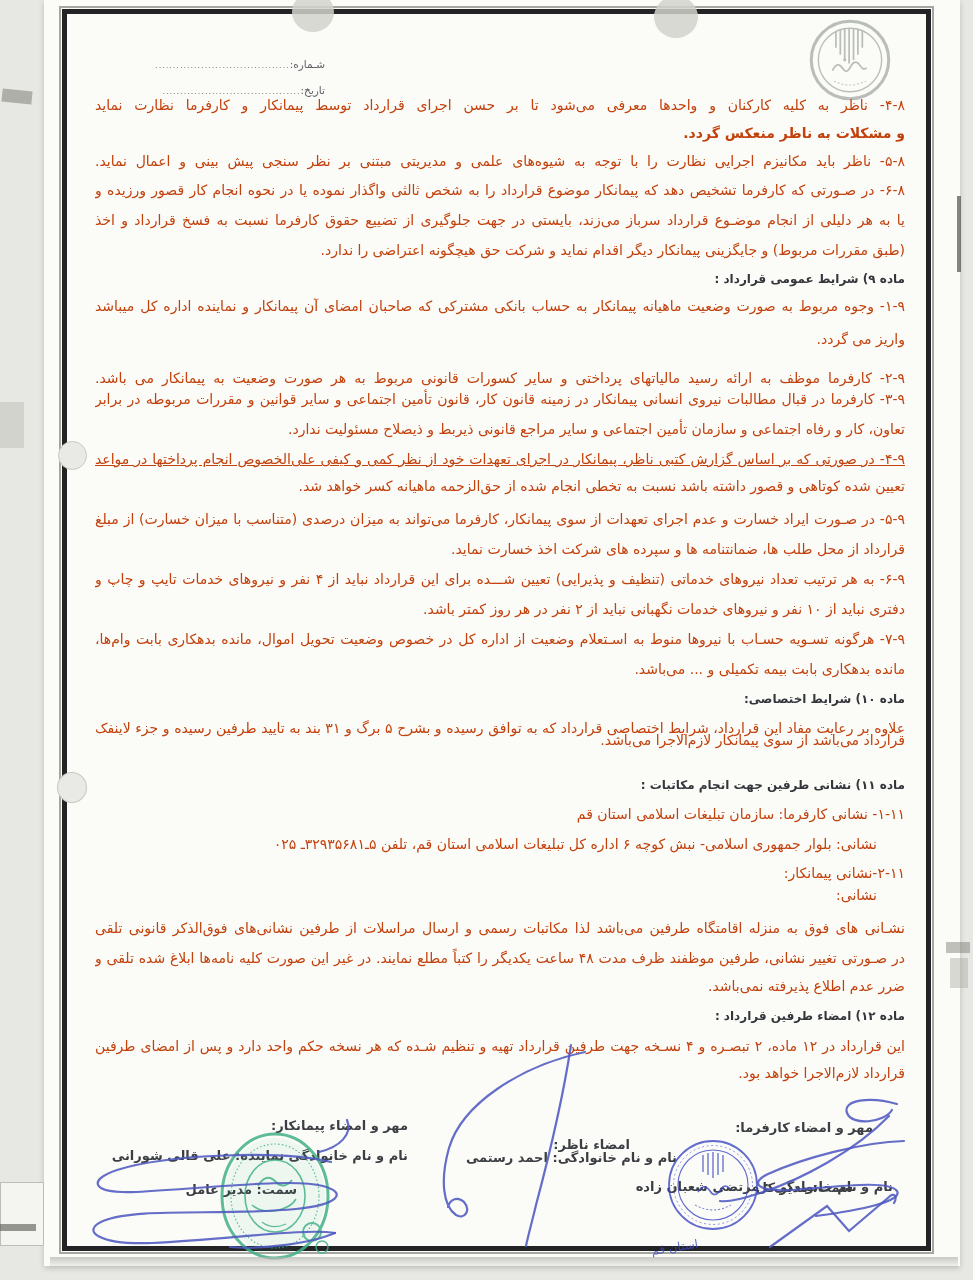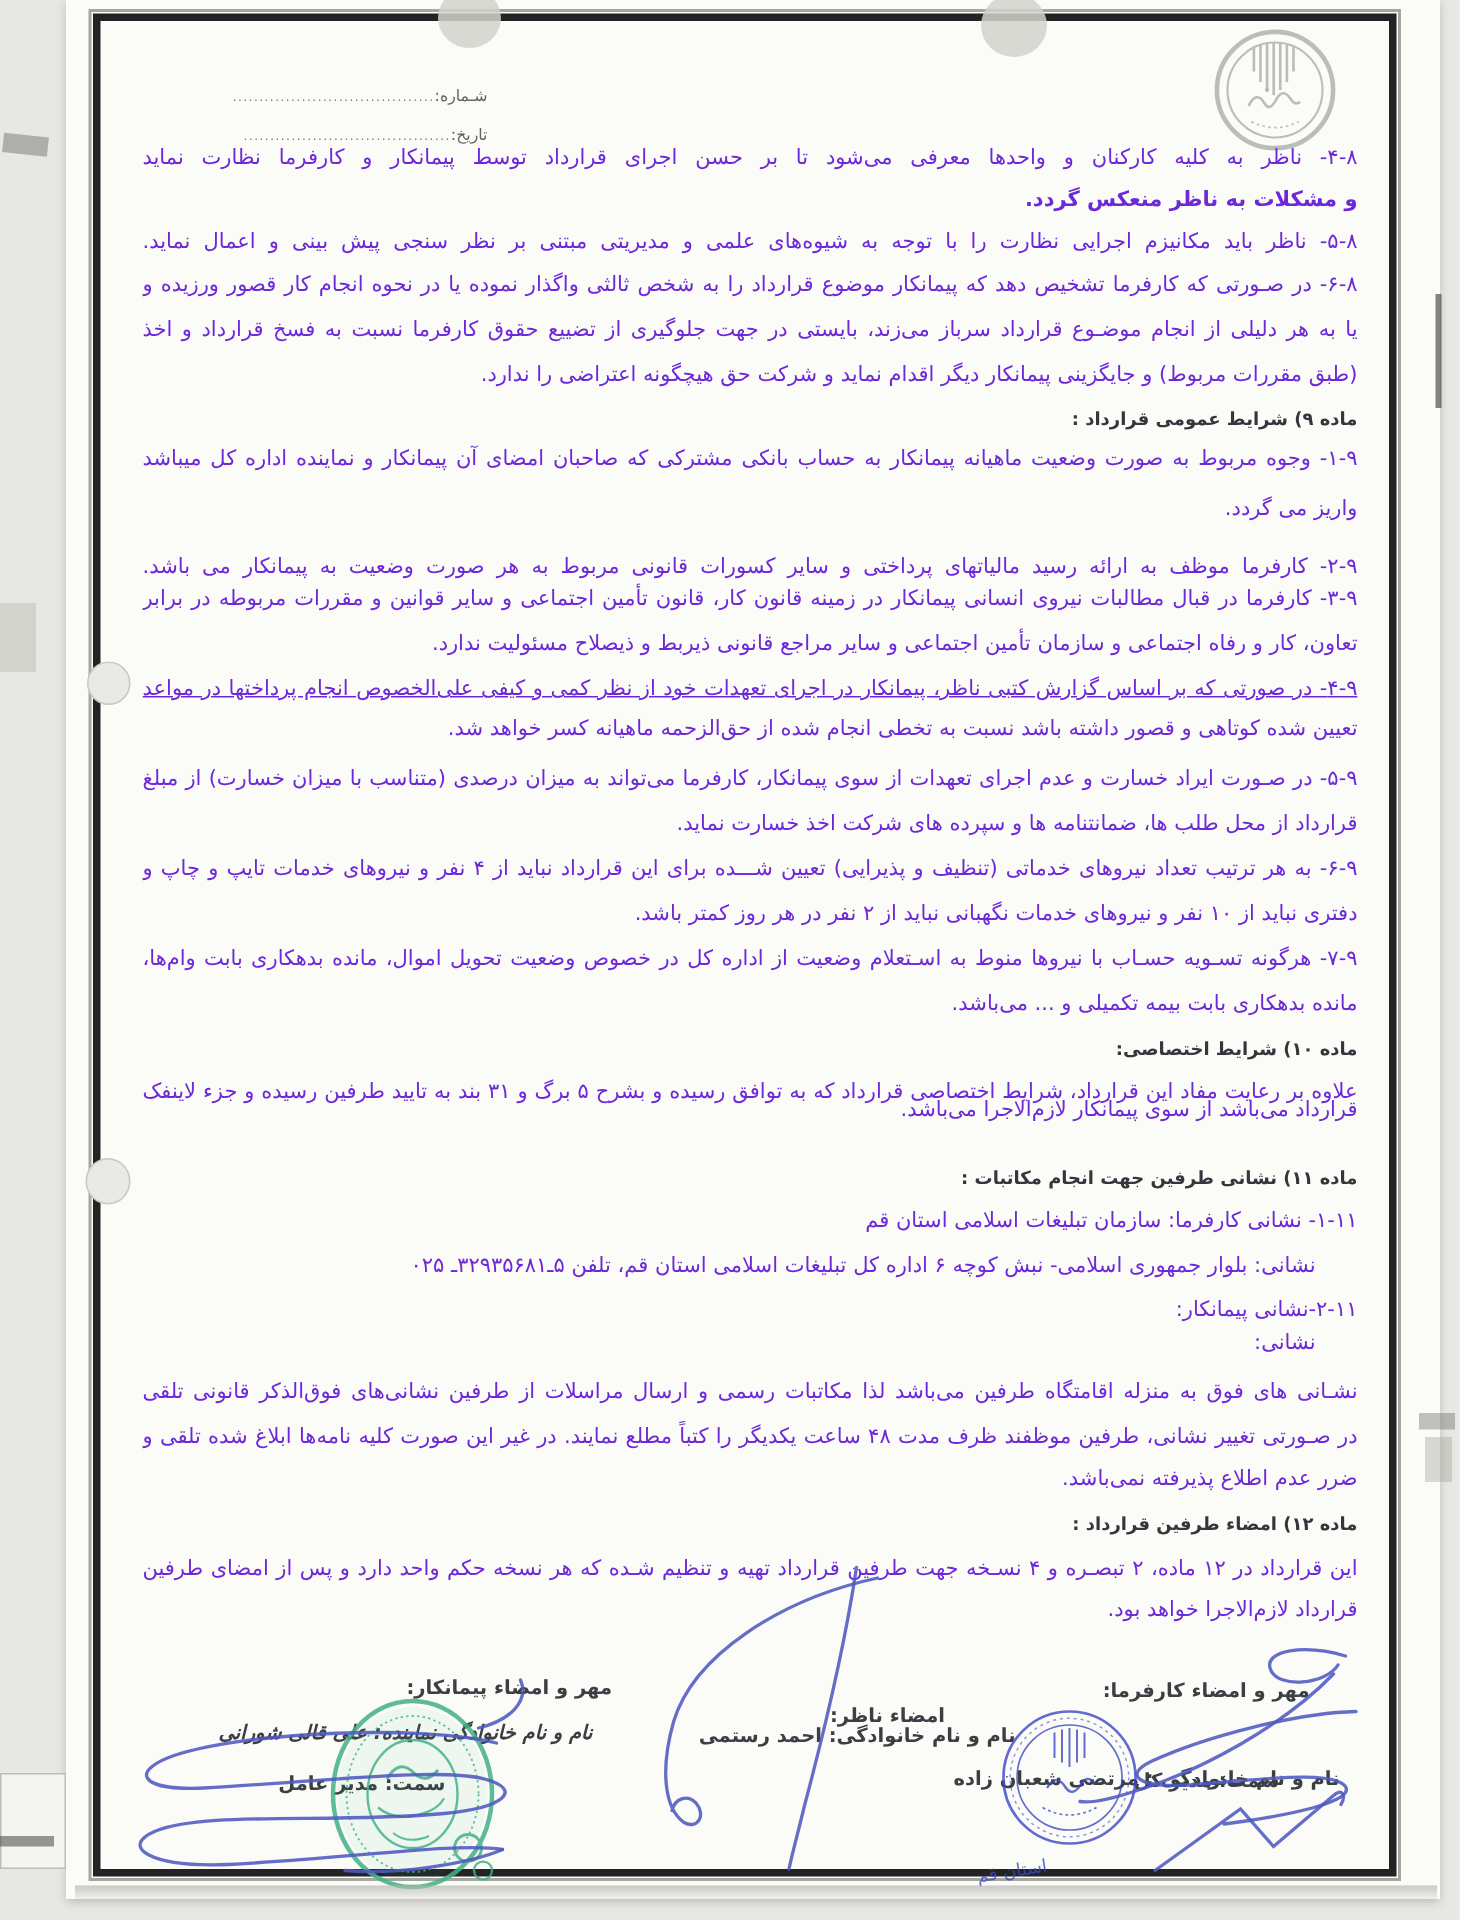--- a/index.html
+++ b/index.html
@@ -10,21 +10,21 @@
   .frame-inner{position:absolute;inset:1px;border:5px solid #232325;box-sizing:border-box;}
   
   .ref{position:absolute;left:155px;top:58px;width:170px;direction:rtl;color:#5f6267;}
   .ref-row{display:flex;align-items:baseline;height:26px;}
   .ref-label{font-size:10.5px;white-space:nowrap;}
   .ref-dots{font-size:8px;letter-spacing:1px;color:#74777c;overflow:hidden;white-space:nowrap;flex:1;}
   
   .logo{position:absolute;left:806px;top:16px;}
   
   .line{position:absolute;right:68px;left:95px;direction:rtl;font-size:14px;line-height:26px;height:27px;
-        color:#6d28d9;text-align:right;white-space:nowrap;overflow:visible;}
+        color:#c2410c;text-align:right;white-space:nowrap;overflow:visible;}
   .line.j{white-space:normal;text-align:justify;text-align-last:justify;-moz-text-align-last:justify;overflow:hidden;}
   .line.h{font-weight:bold;font-size:12px;color:#33363b;}
   .line.i{padding-right:28px;}
   
   .sig-label{position:absolute;direction:rtl;white-space:nowrap;font-weight:bold;font-size:13px;color:#3b3e43;}
   
   .ink{position:absolute;left:0;top:0;pointer-events:none;}
   .sig{fill:none;stroke:var(--ink-blue);stroke-width:2.2;stroke-linecap:round;opacity:.88;}
   .stampb{stroke:var(--stamp-blue);fill:none;opacity:.8;}
   .stampg{stroke:var(--stamp-green);fill:none;opacity:.85;}
@@ -113,21 +113,21 @@
     </div>
 
   <div class="sig-label" style="right:100px;top:1120px;">مهر و امضاء کارفرما:</div>
   <div class="sig-label" style="right:80px;top:1150px;margin-top:29px;">نام و نام خانوادگی : مرتضی شعبان زاده</div>
   <div class="sig-label" style="right:120px;top:1180px;">سمت: مدیر کل</div>
 
   <div class="sig-label" style="right:343px;top:1120px;margin-top:17px;">امضاء ناظر:</div>
   <div class="sig-label" style="right:296px;top:1150px;">نام و نام خانوادگی: احمد رستمی</div>
 
   <div class="sig-label" style="right:565px;top:1118px;">مهر و امضاء پیمانکار:</div>
-  <div class="sig-label" style="right:578px;top:1148px;font-style:italic;">نام و نام خانوادگی نماینده: علی قالی شورانی</div>
+  <div class="sig-label" style="right:565px;top:1148px;">نام و نام خانوادگی نماینده: علی قالی شورانی</div>
   <div class="sig-label" style="right:676px;top:1182px;">سمت: مدیر عامل</div>
 
   <svg class="ink" width="973" height="1280" viewBox="0 0 973 1280">
 
     <g class="stampg">
       <ellipse cx="275" cy="1196" rx="50" ry="58" fill="#42b287" fill-opacity="0.08" stroke="none"></ellipse>
       <ellipse cx="275" cy="1196" rx="53" ry="62" stroke-width="3"></ellipse>
       <ellipse cx="275" cy="1196" rx="44" ry="52" stroke-width="1.2" stroke-dasharray="1.5 2.2"></ellipse>
       <ellipse cx="275" cy="1196" rx="30" ry="36" stroke-width="1.6"></ellipse>
       <path d="M258 1186 q8 -14 18 -4 q8 8 16 -2" stroke-width="2"></path>

